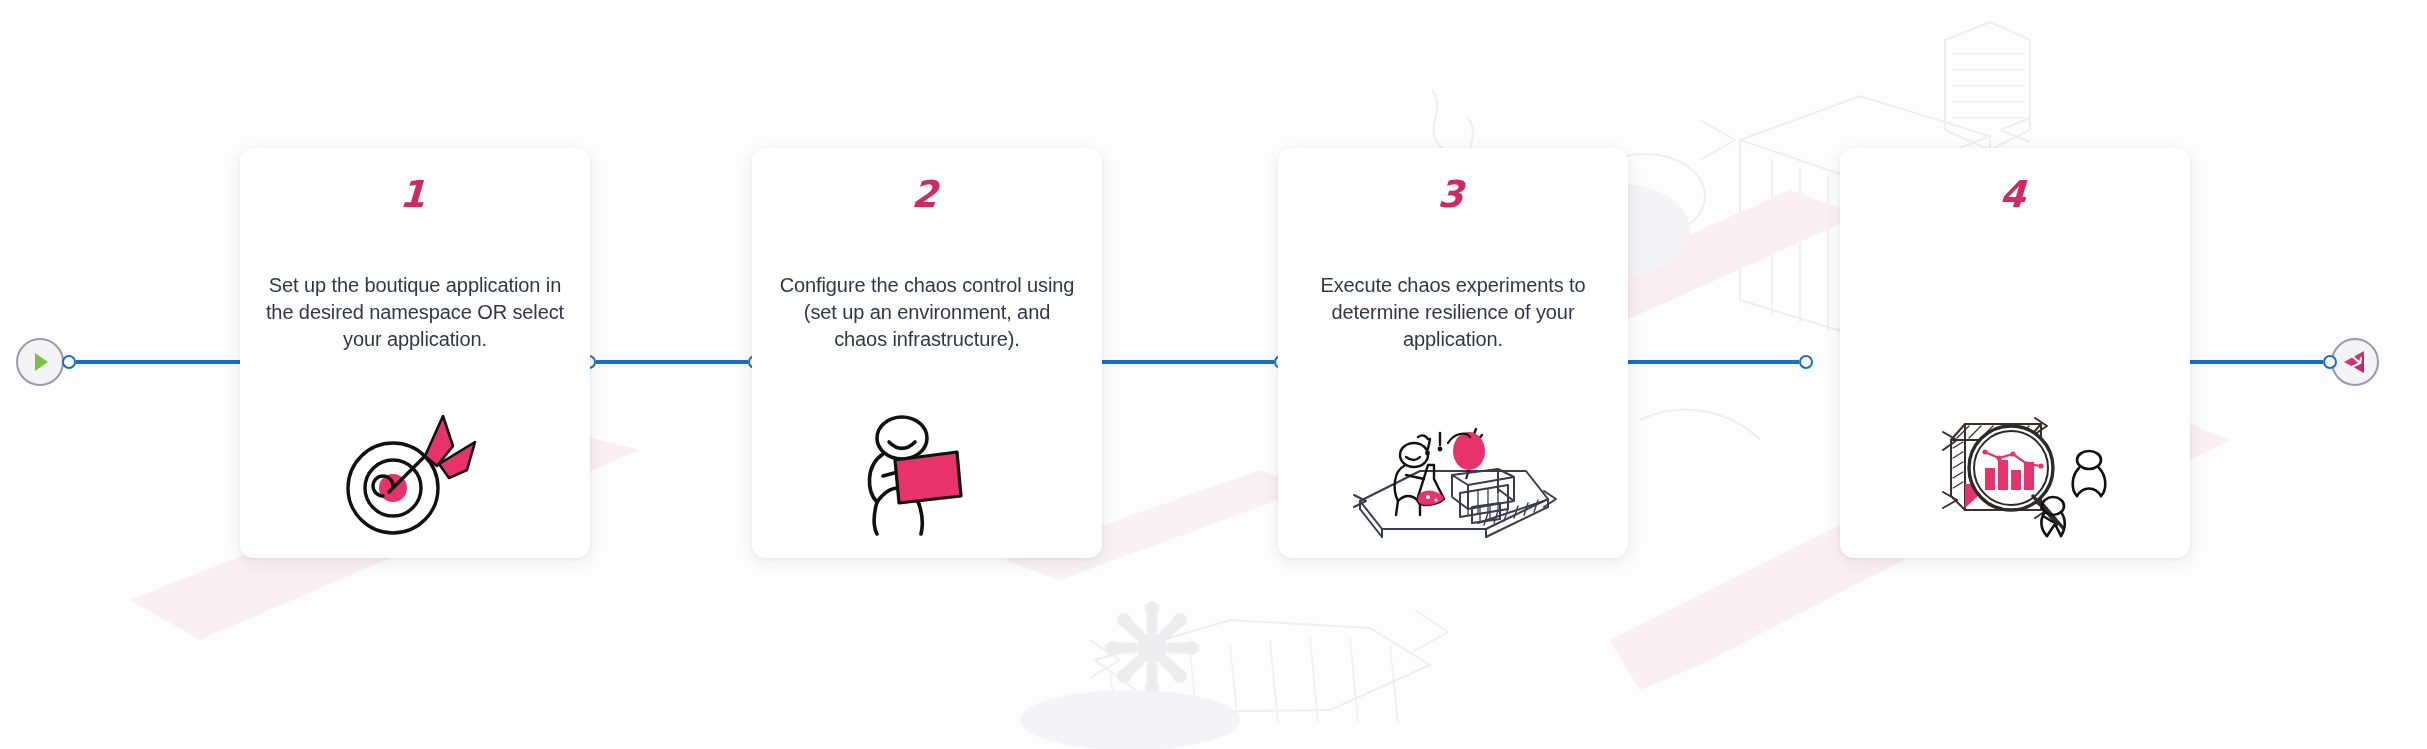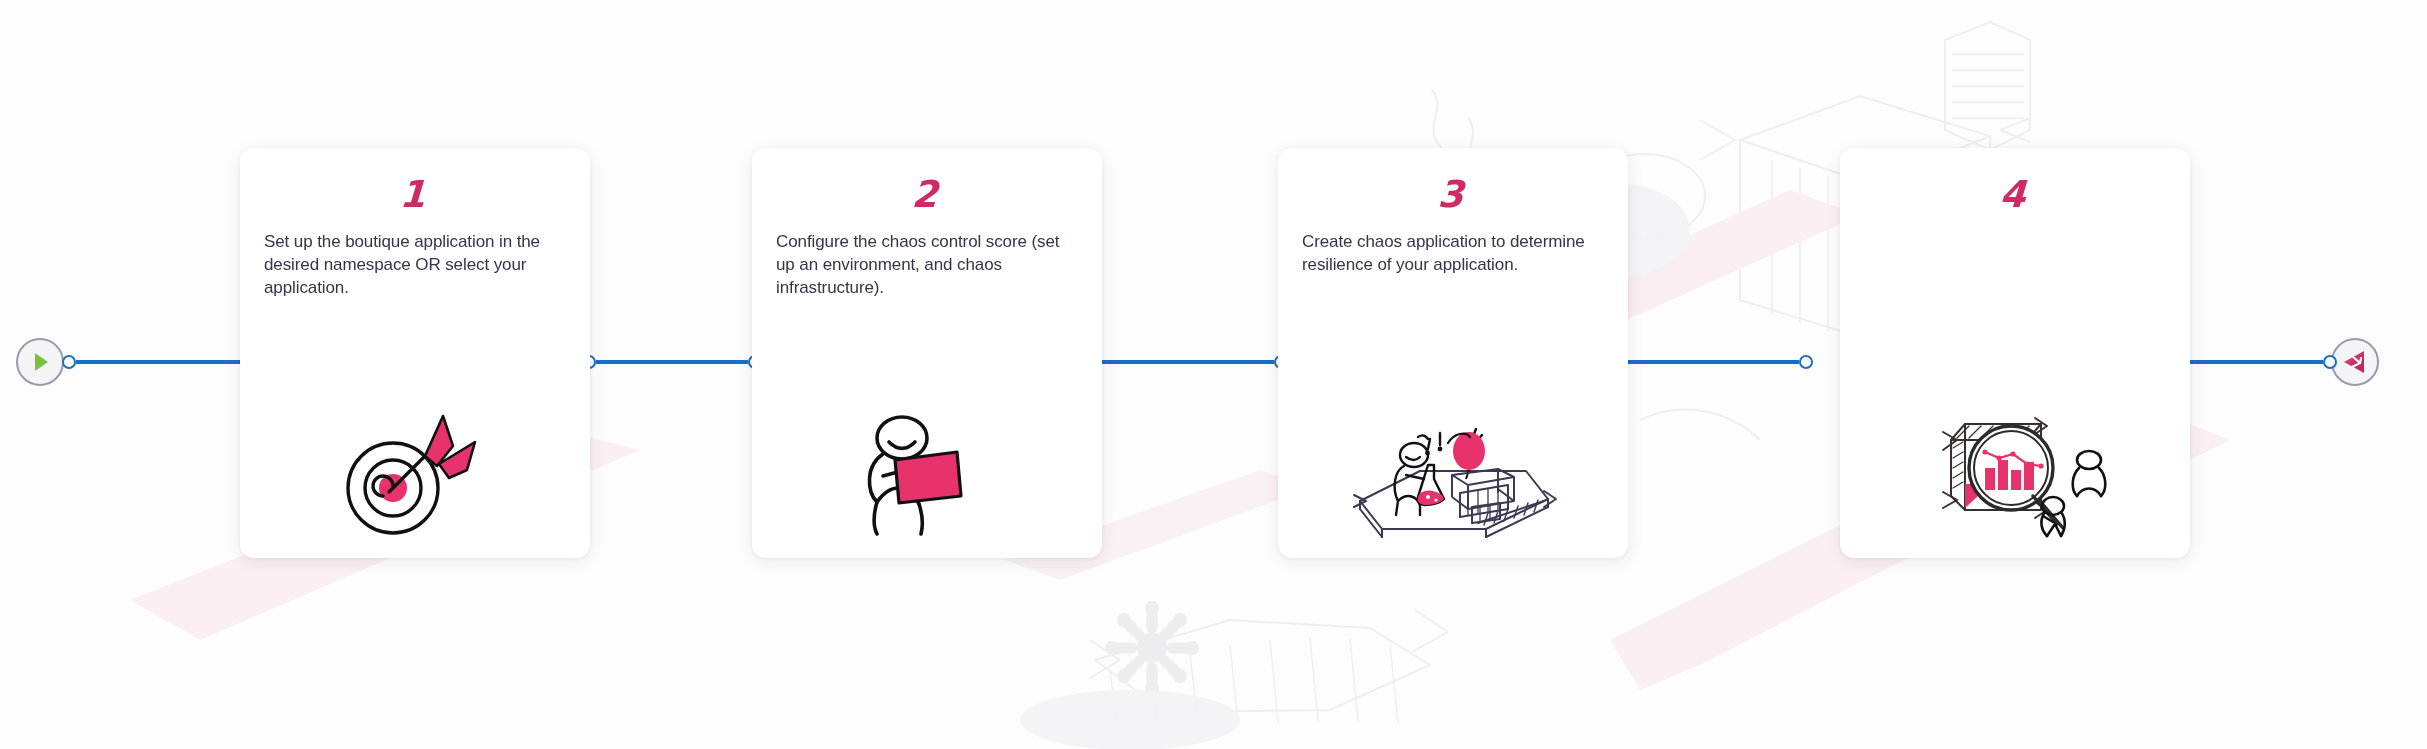--- a/index.html
+++ b/index.html
@@ -114,25 +114,27 @@
     line-height: 1;
     letter-spacing: -1px;
     transform: skewX(-6deg);
     margin-top: 6px;
     margin-bottom: 18px;
     user-select: none;
   }
 
   .card-text {
     font-family: "Liberation Sans", sans-serif;
-    font-size: 17px;
+    font-size: 20px;
     line-height: 1.35;
     color: #32364a;
+    text-align: center;
     width: 100%;
     letter-spacing: -0.1px;
+    margin-top: 41px;
   }
 
   .card-art {
     margin-top: auto;
     width: 100%;
     height: 140px;
     display: flex;
     align-items: flex-end;
     justify-content: center;
     padding-bottom: 6px;
@@ -294,21 +296,21 @@
         <path d="M64 84 L118 30" stroke="#111111" stroke-width="3.4" stroke-linecap="round" fill="none"></path>
 
         <path d="M100 48 L118 8 L128 38 L112 58 Z" fill="#e8326c" stroke="#111111" stroke-width="2.6" stroke-linejoin="round"></path>
         <path d="M114 56 L150 34 L142 62 L124 70 Z" fill="#e8326c" stroke="#111111" stroke-width="2.6" stroke-linejoin="round"></path>
       </svg>
     </div>
   </div>
 
   <div class="card" id="card-1">
     <div class="card-number">2</div>
-    <div class="card-text">Configure the chaos control score (set up an environment, and chaos infrastructure).</div>
+    <div class="card-text">Configure the chaos control using (set up an environment, and chaos infrastructure).</div>
     <div class="card-art">
       <svg width="160" height="130" viewBox="0 0 160 130">
         <g fill="none" stroke="#111111" stroke-width="3.6" stroke-linecap="round" stroke-linejoin="round">
 
           <ellipse cx="55" cy="30" rx="25" ry="21"></ellipse>
 
           <path d="M42 34 q13 13 26 0"></path>
 
           <path d="M36 46 C18 58 20 84 30 94"></path>
           <path d="M30 94 C26 108 26 118 30 126"></path>
@@ -318,21 +320,21 @@
           <path d="M36 68 L58 62"></path>
         </g>
 
         <path d="M48 52 L110 44 L114 88 L52 95 Z" fill="#e8326c" stroke="#111111" stroke-width="3.2" stroke-linejoin="round"></path>
       </svg>
     </div>
   </div>
 
   <div class="card" id="card-2">
     <div class="card-number">3</div>
-    <div class="card-text">Create chaos application to determine resilience of your application.</div>
+    <div class="card-text">Execute chaos experiments to determine resilience of your application.</div>
     <div class="card-art">
       <svg width="210" height="125" viewBox="0 0 210 125">
         <g fill="none" stroke="#3a3a52" stroke-width="2" stroke-linecap="round" stroke-linejoin="round">
 
           <path d="M12 88 L72 58 L178 58 L200 86 L138 116 L34 116 Z"></path>
           <path d="M12 88 L12 96 M200 86 L200 94 M34 116 L34 124 M138 116 L138 124"></path>
           <path d="M12 96 L34 124 M200 94 L138 124"></path>
           <path d="M130 110 L196 88"></path>
           <g stroke-width="1.4">
             <path d="M136 112 L140 100"></path>

